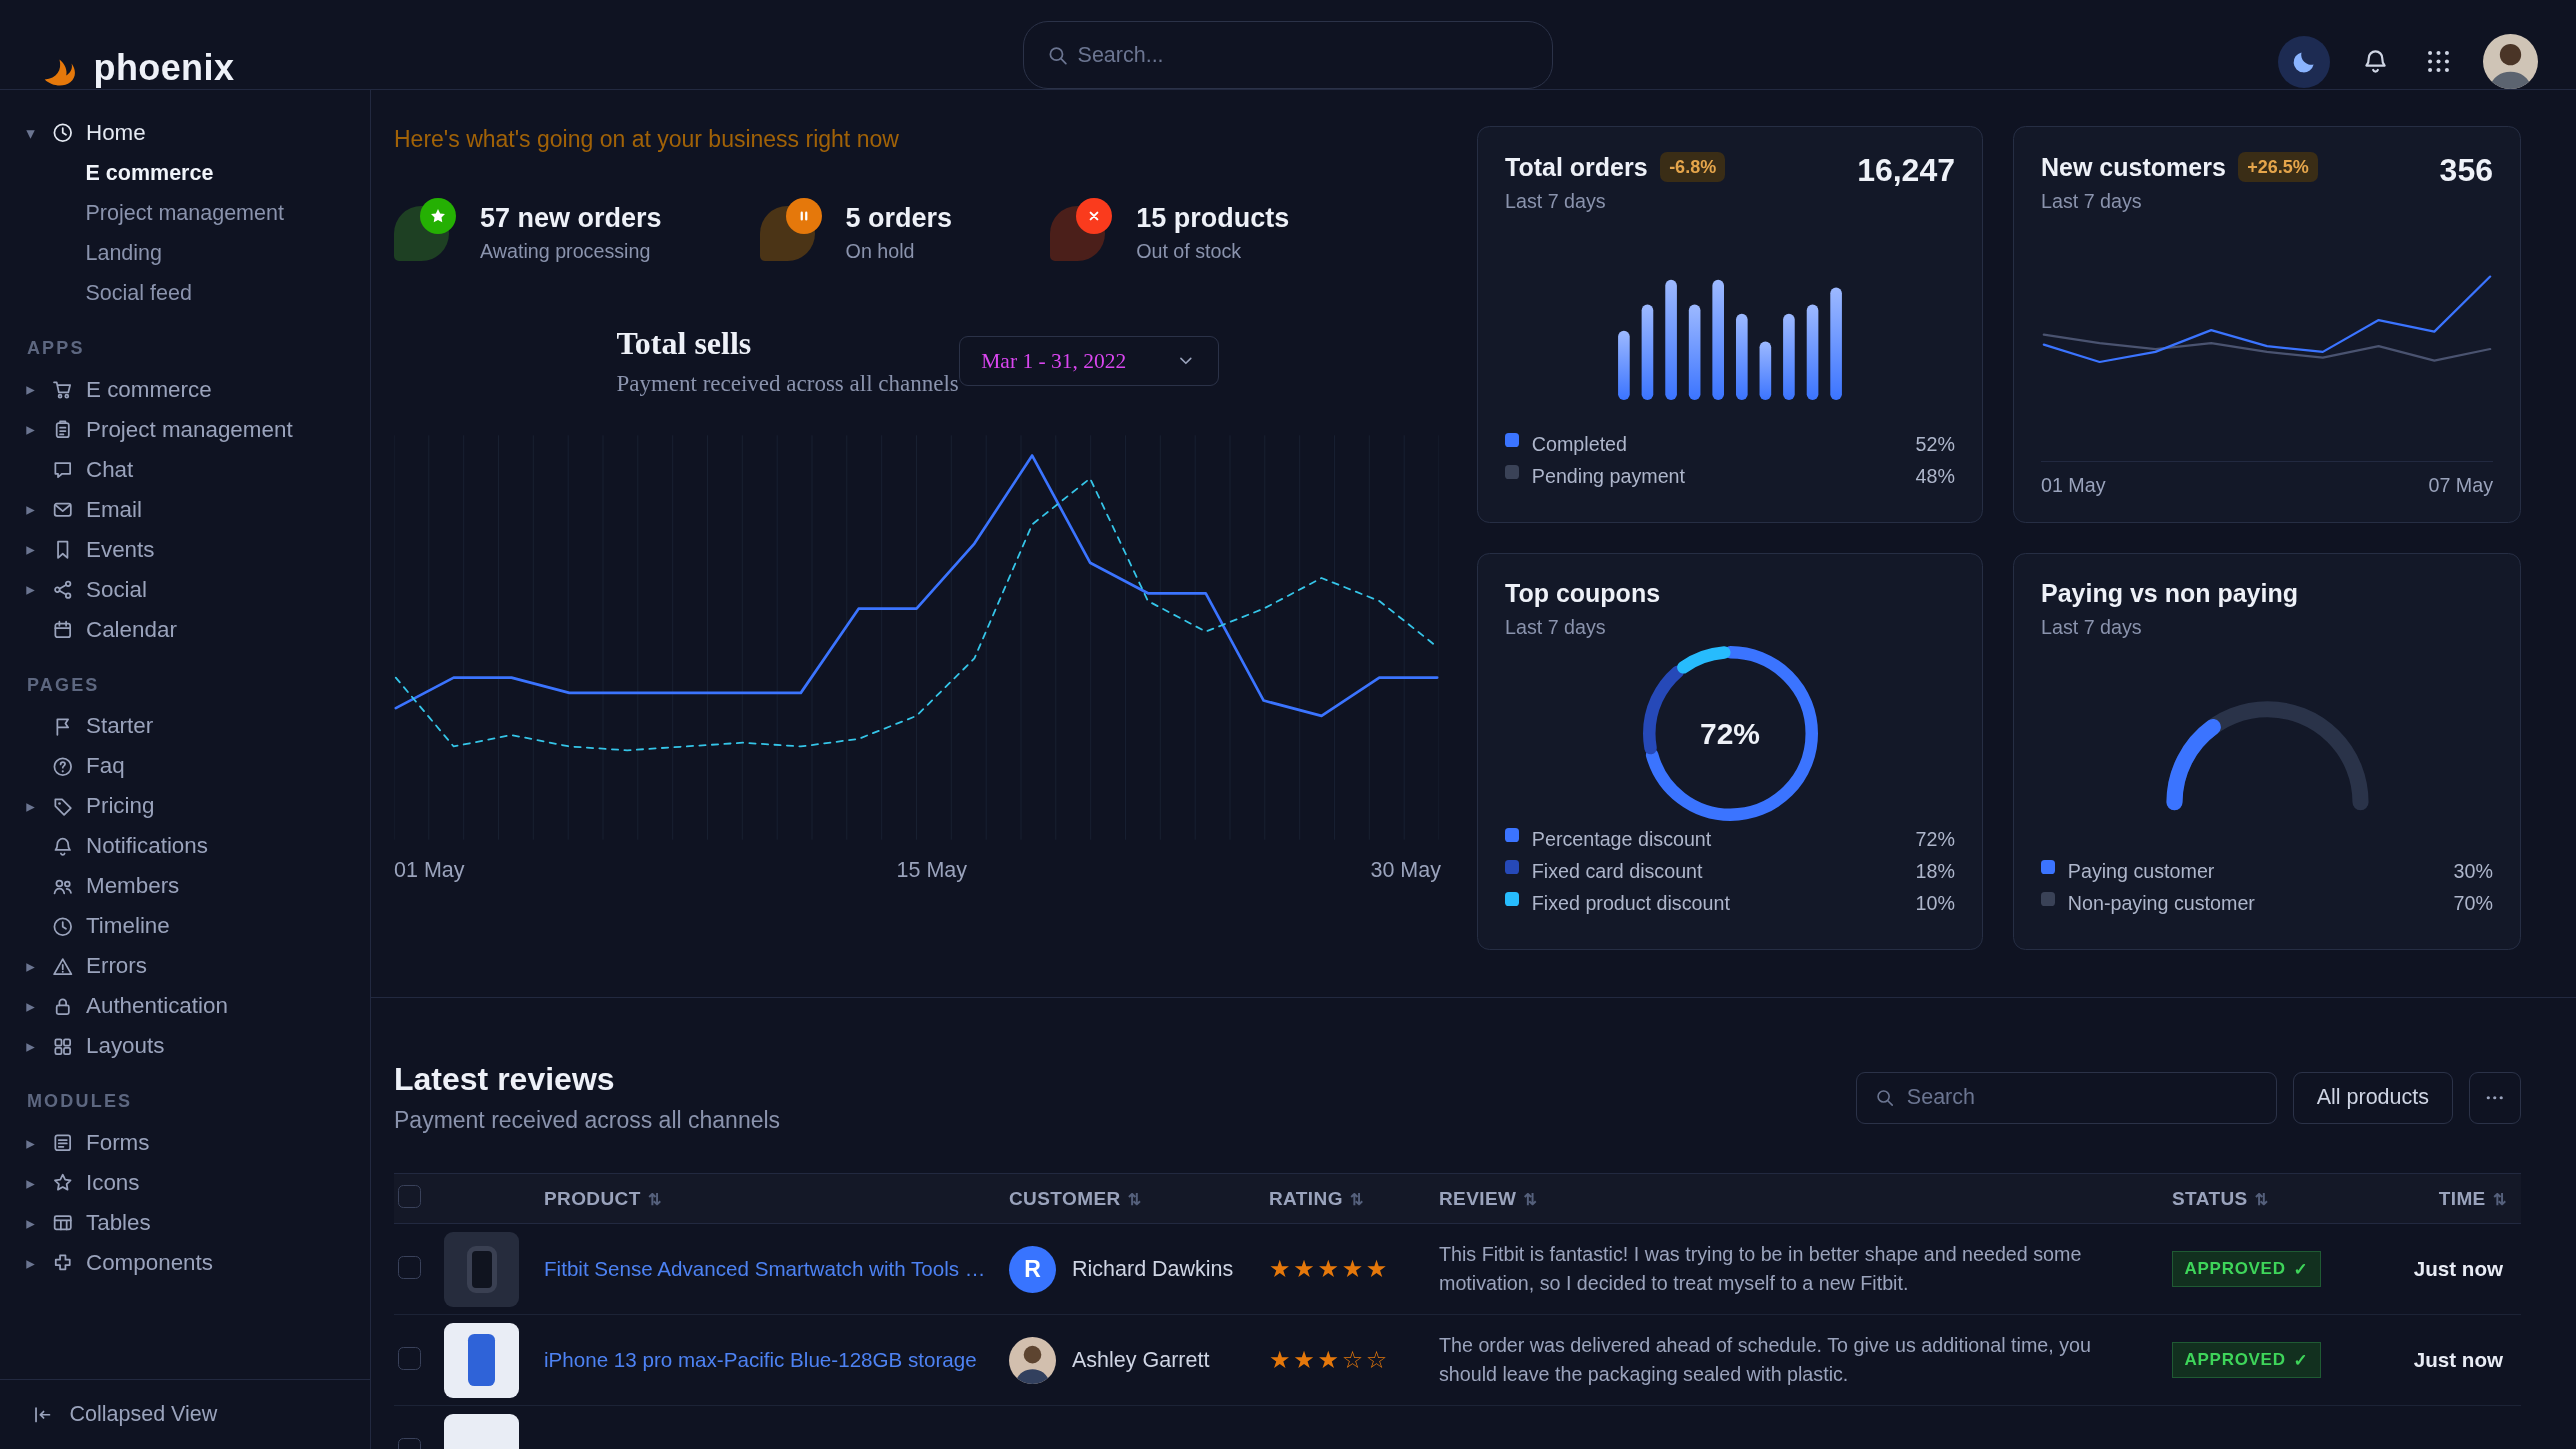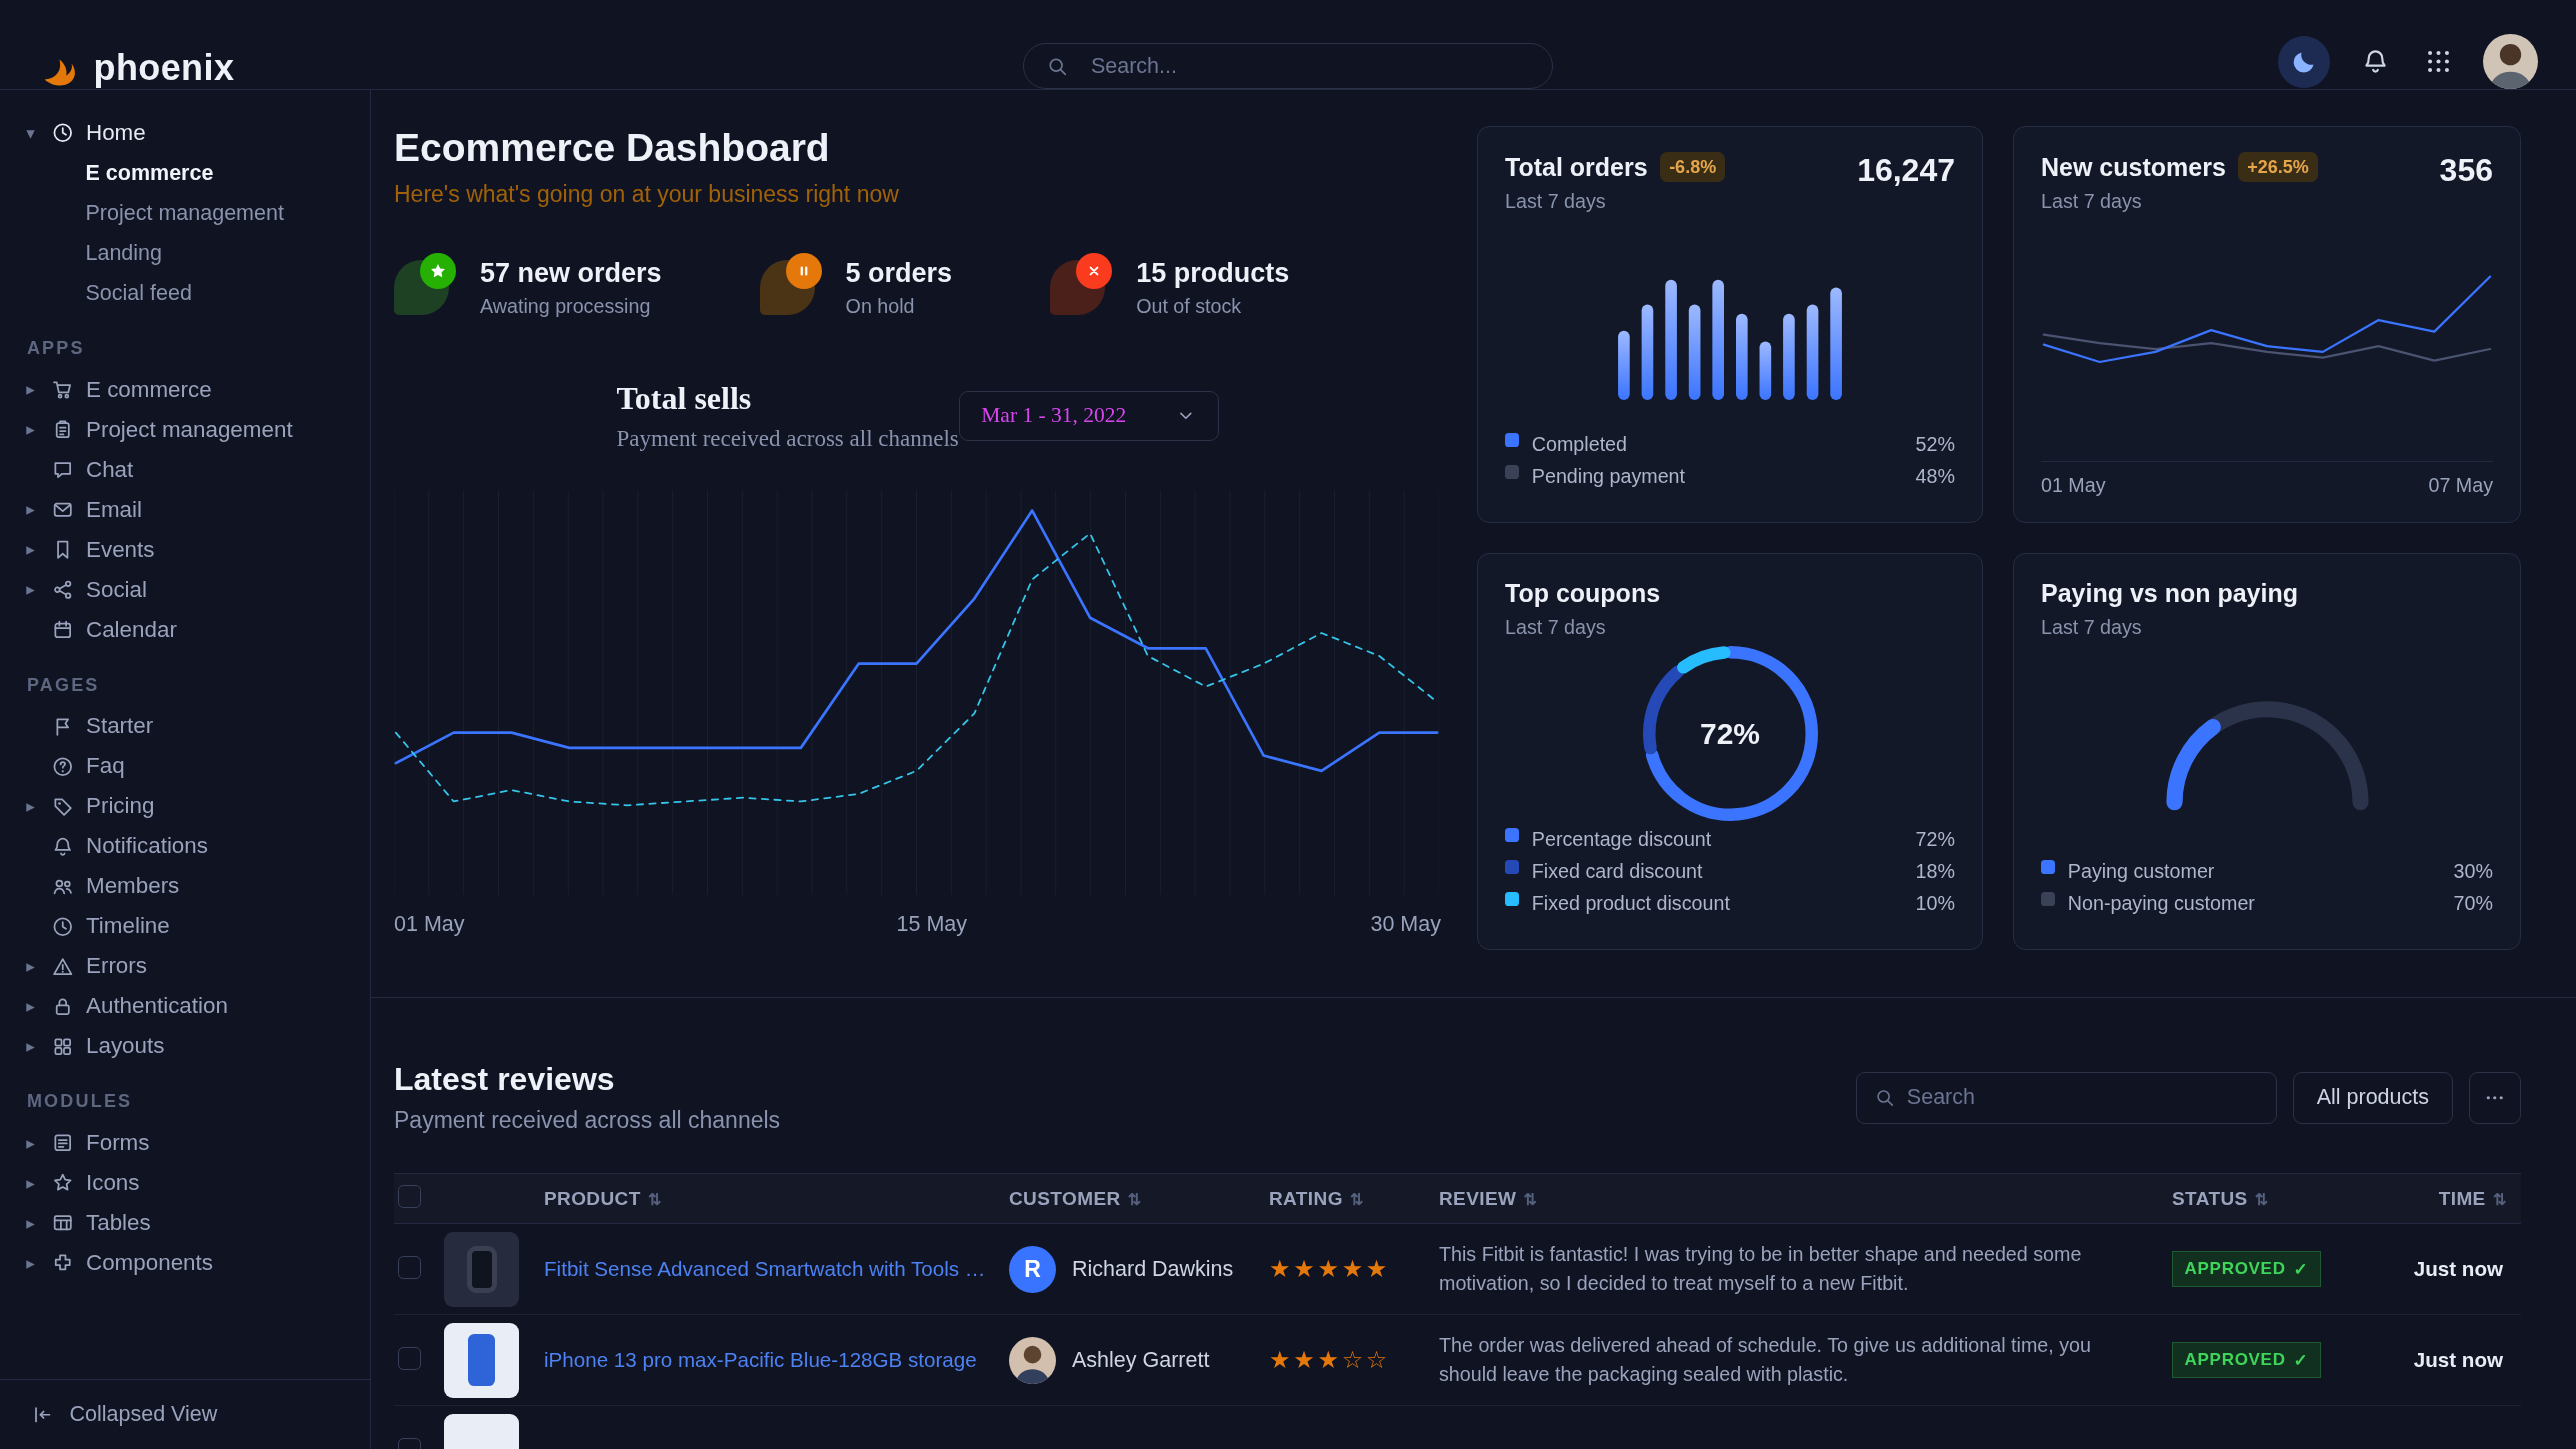--- a/index.html
+++ b/index.html
@@ -18,22 +18,22 @@
   
   .topbar {
     height: 90px; display: flex; align-items: flex-end;
     padding: 0 38px; border-bottom: 0.9px solid #222940; position: relative;
   }
   .brand { display: flex; align-items: center; gap: 12.5px; }
   .brand .logo { width: 43px; height: 43px; }
   .brand-text { font-size: 36px; font-weight: 700; color: #eef1f8; letter-spacing: 0.4px; }
   .topbar-search {
     position: absolute; left: 50%; transform: translateX(-50%);
-    width: 530px; height: 46px; border: 0.9px solid #2b3248; border-radius: 25px;
-    display: flex; align-items: center; gap: 23px; padding: 0 23px; color: #6b7591;
+    width: 530px; height: 68px; border: 0.9px solid #2b3248; border-radius: 25px;
+    display: flex; align-items: center; gap: 9px; padding: 0 23px; color: #6b7591;
   }
   .topbar-search .icn { width: 23px; height: 23px; }
   .topbar-search input { font-size: 21.5px; width: 100%; }
   .topbar-search input::placeholder { color: #6b7591; }
   .topbar-actions { margin-left: auto; display: flex; align-items: center; gap: 27px; }
   .moon-btn { width: 52px; height: 52px; border-radius: 50%; background: #1d2b52; color: #8ab4ff;
     display: flex; align-items: center; justify-content: center; }
   .moon-btn .icn { width: 27px; height: 27px; }
   .icon-btn { color: #cfd5e4; width: 36px; height: 36px; display: flex; align-items: center; justify-content: center; }
   .icon-btn .icn { width: 27px; height: 27px; }
@@ -456,21 +456,20 @@
         </svg>
       </span>
     <span>Collapsed View</span>
   </div>
 </aside>
 
 <main class="main">
 
   <section class="dash-top">
     <div class="left-col">
-      <h1>Ecommerce Dashboard</h1>
       <p class="subtitle">Here's what's going on at your business right now</p>
 
       <div class="stats">
   <div class="stat">
     <div class="blob green">
       <span class="bubble">
                 <svg viewBox="0 0 16 16" fill="none" stroke="currentColor" stroke-width="1.3" stroke-linecap="round" stroke-linejoin="round">
                   <path d="M8 1.8l1.9 3.9 4.3.6-3.1 3 .7 4.2L8 11.5l-3.8 2 .7-4.2-3.1-3 4.3-.6z" fill="currentColor" stroke="none"></path>
                 </svg>
               </span>

